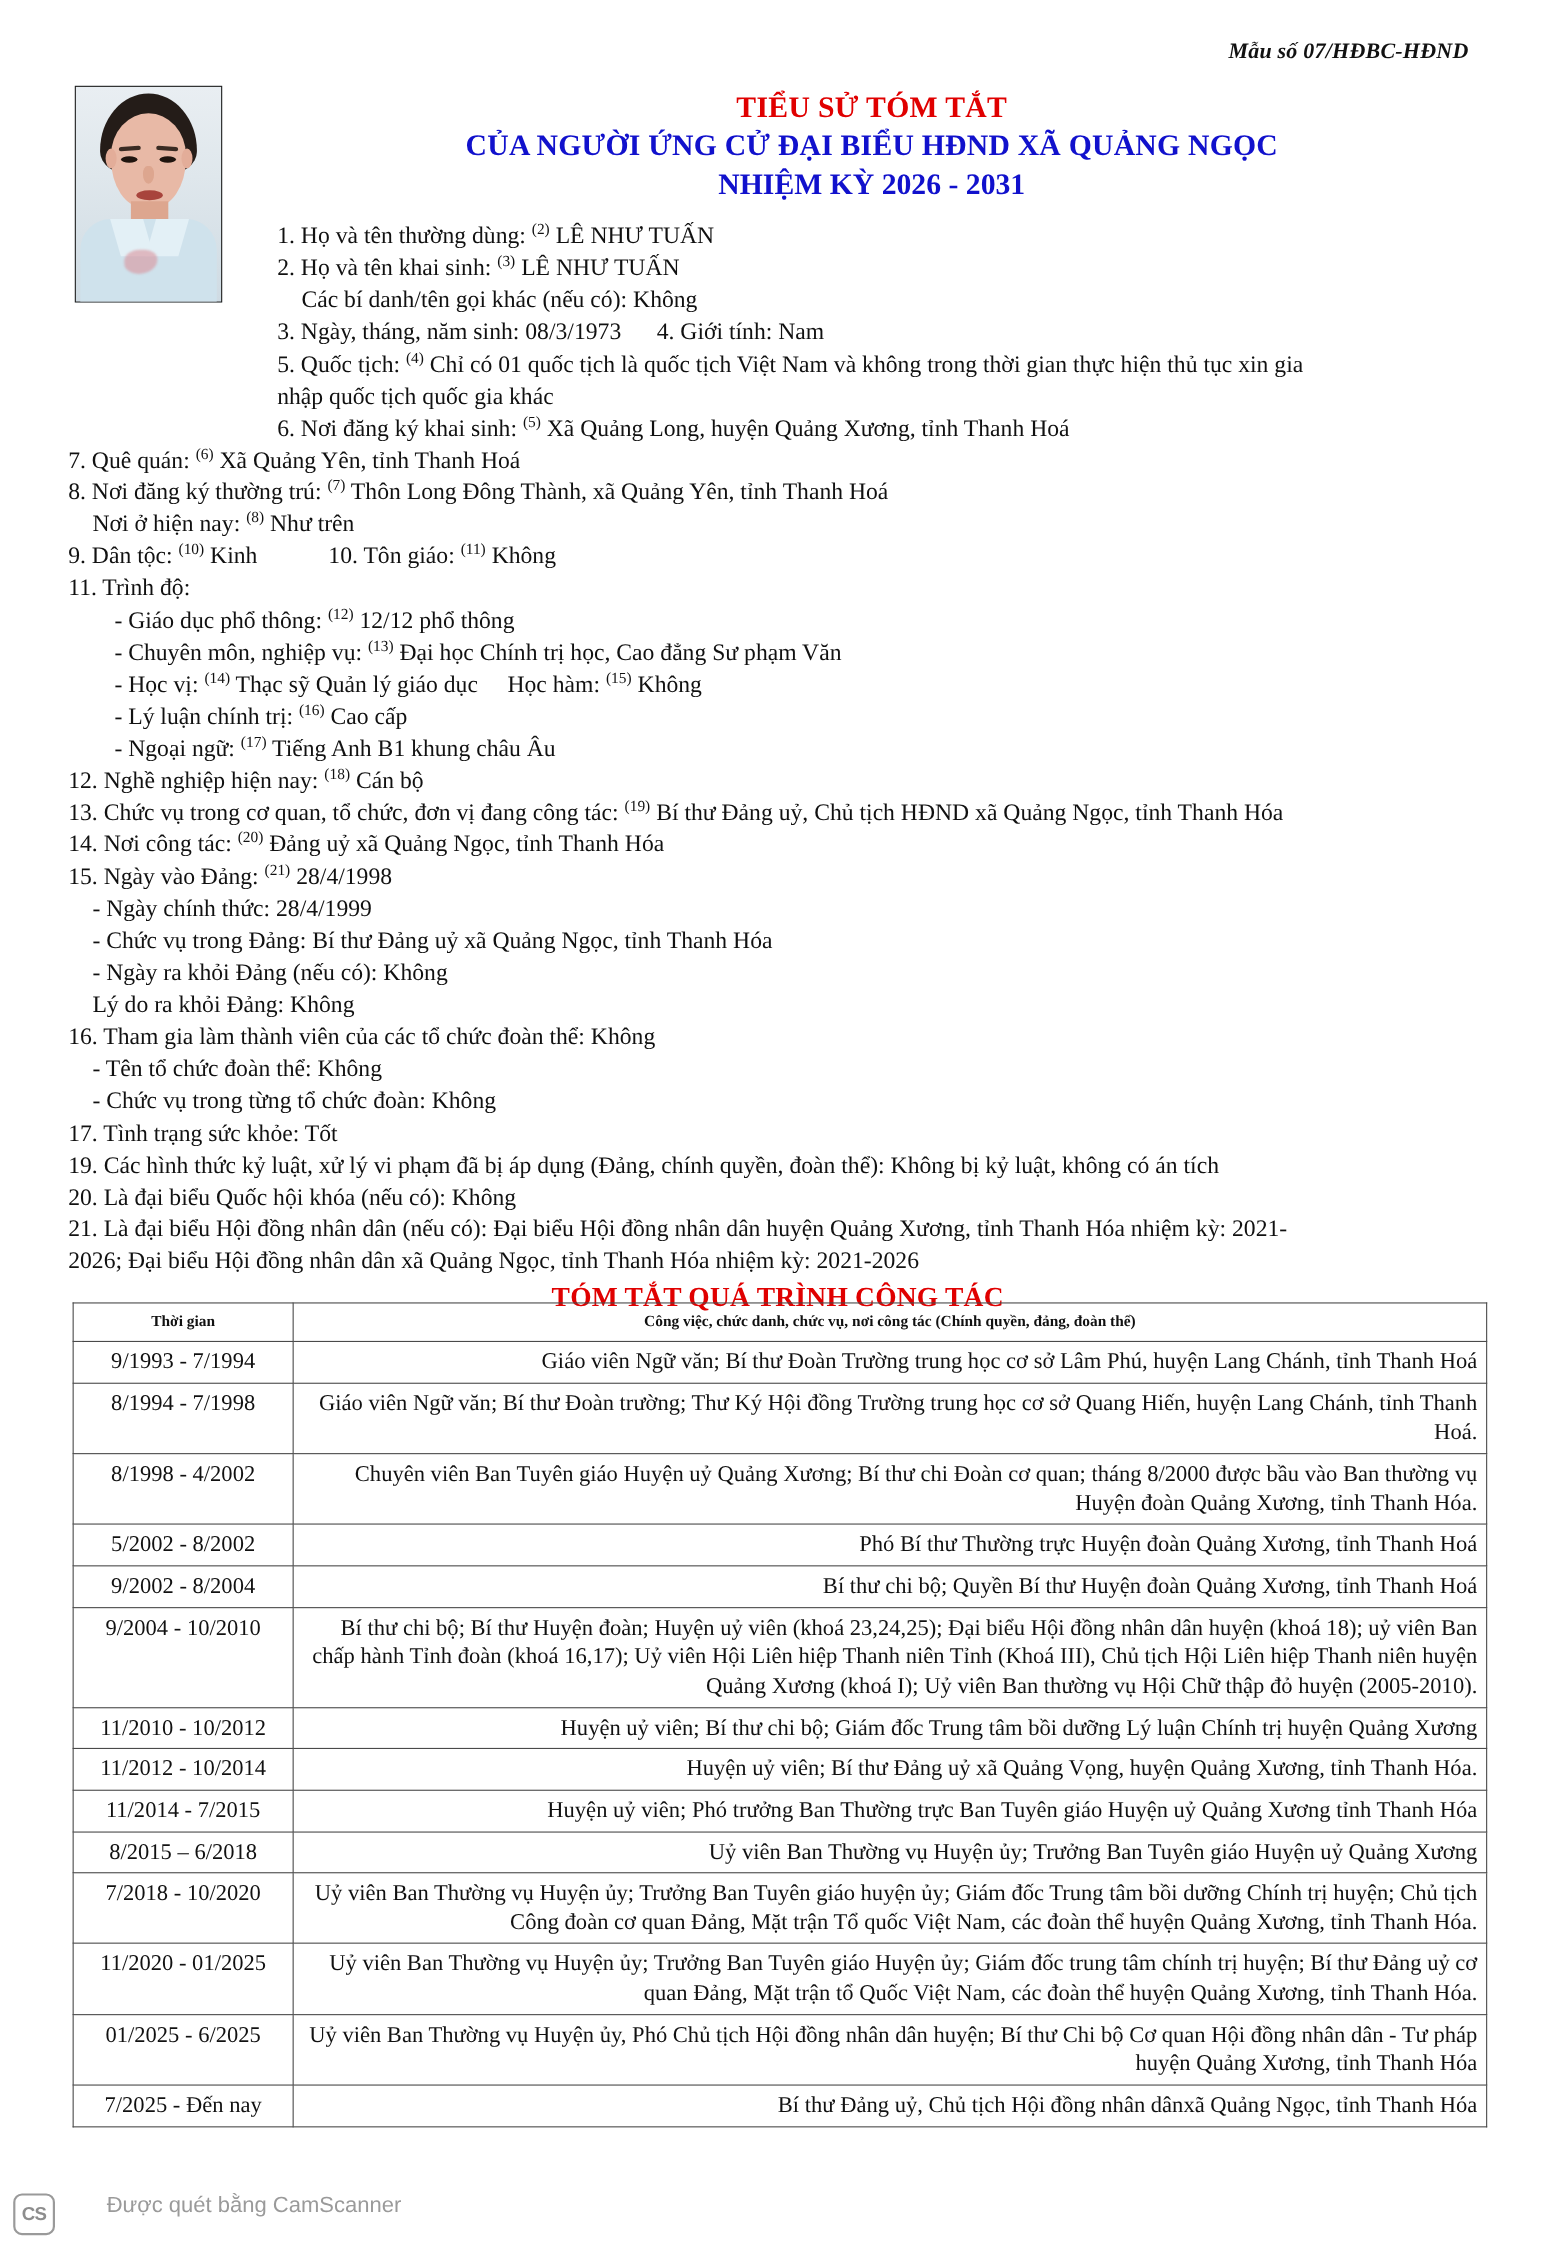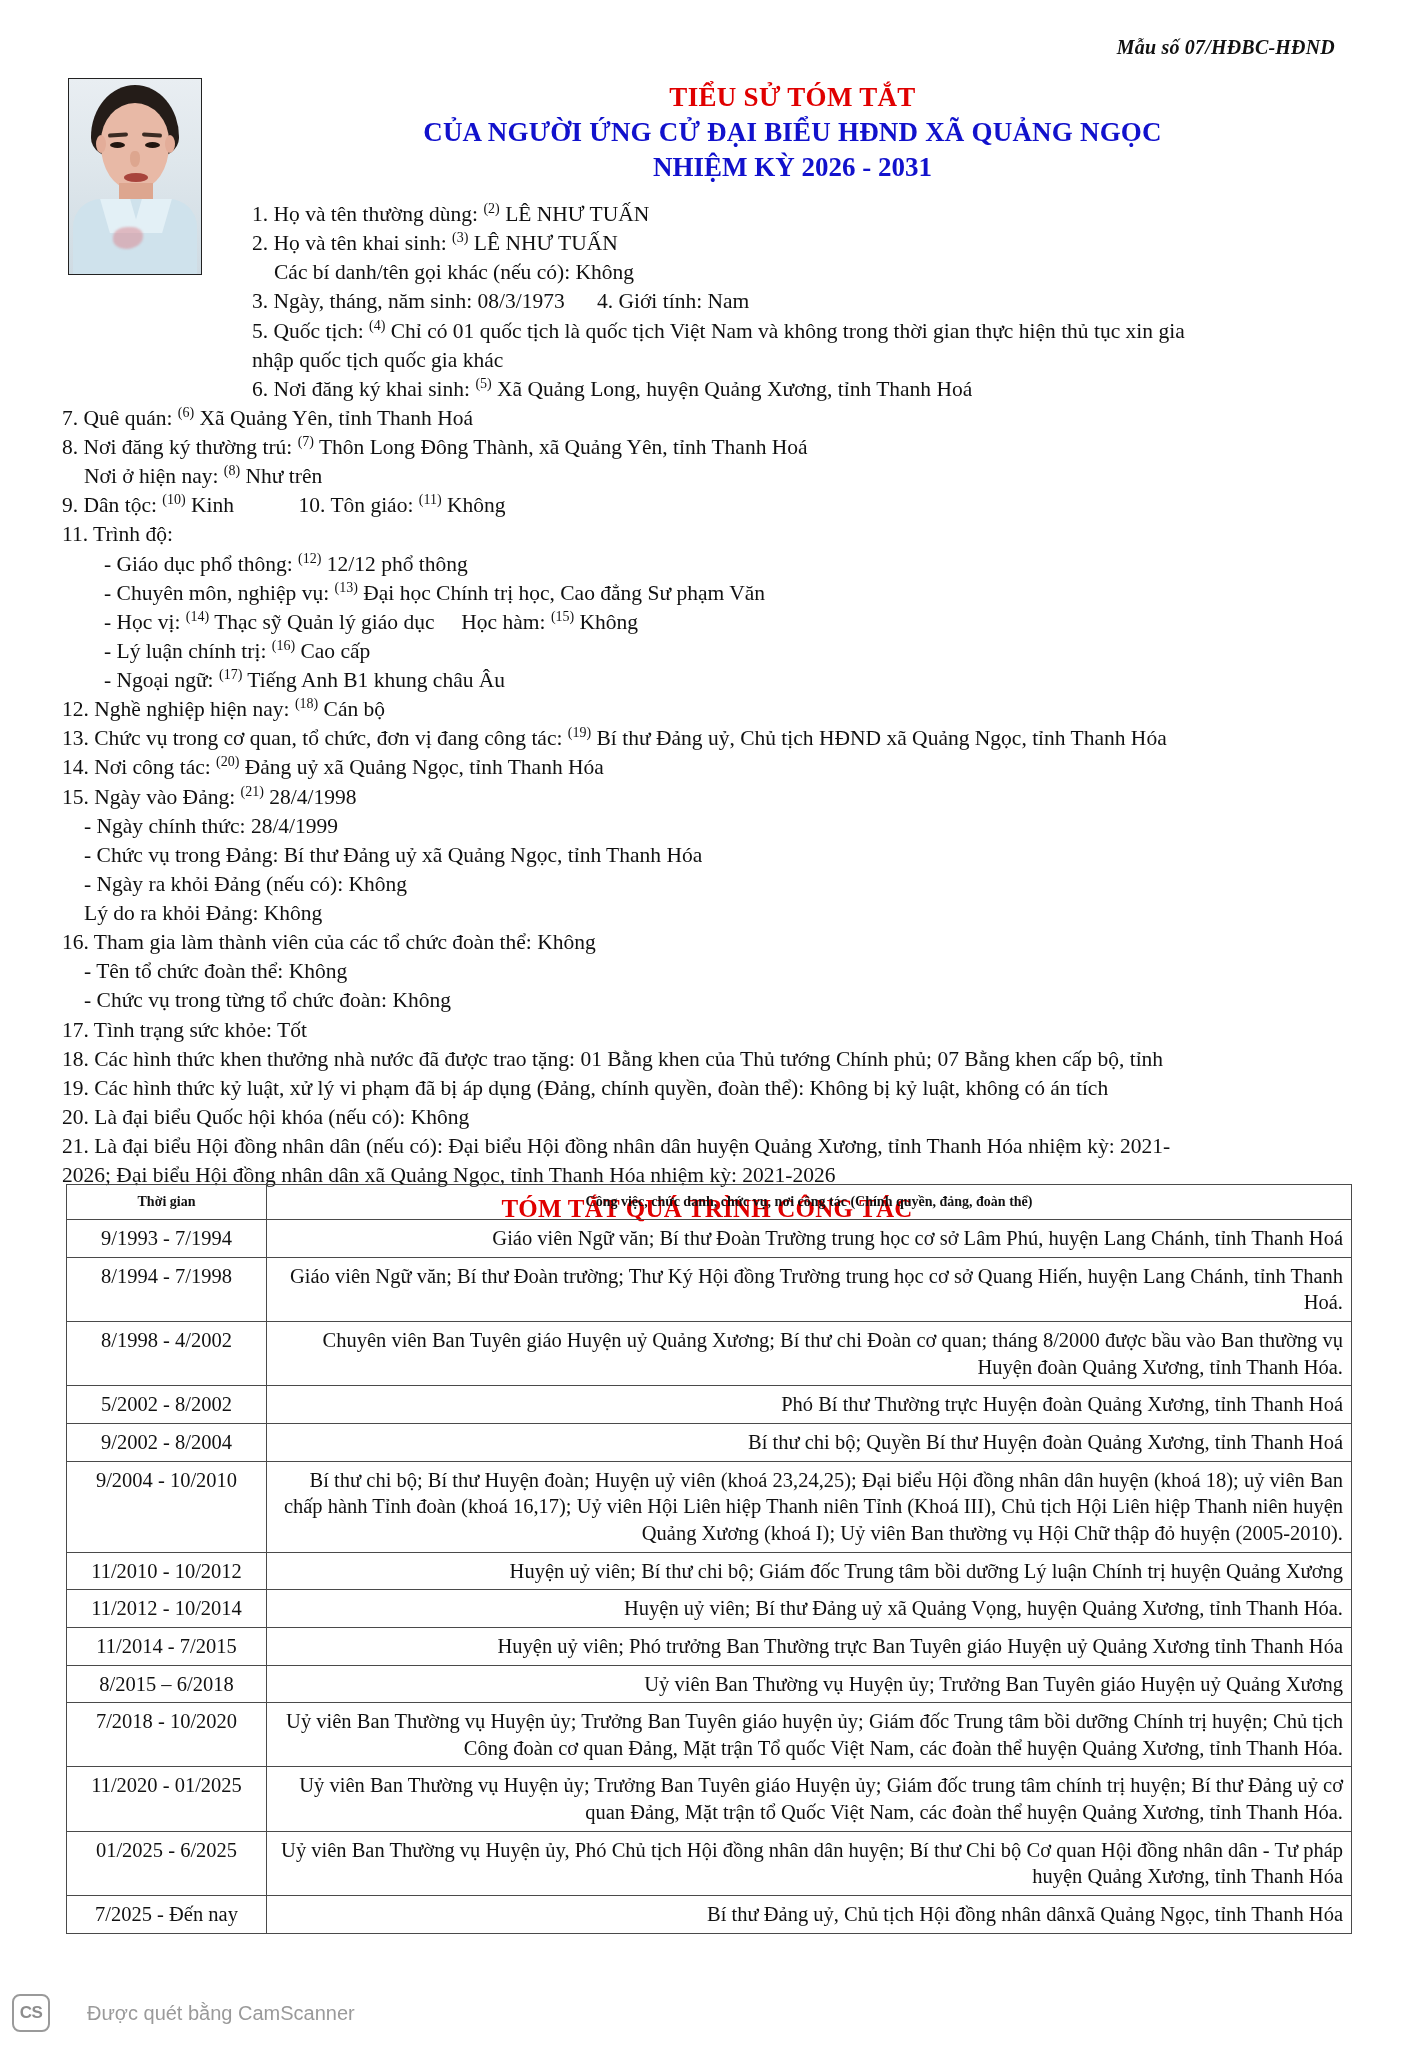--- a/index.html
+++ b/index.html
@@ -215,22 +215,22 @@
     text-align: center;
     white-space: nowrap;
   }
 
   
   .cs-footer {
     position: absolute;
     left: 12px;
     bottom: 16px;
     display: flex;
-    align-items: center;
-    gap: 10px;
+    align-items: flex-start;
+    gap: 20px;
   }
   .cs-badge {
     width: 34px; height: 34px;
     border: 2px solid #9a9a9a;
     border-radius: 8px;
     color: #8d8d8d;
     font-family: "Liberation Sans", sans-serif;
     font-weight: bold;
     font-size: 17px;
     display: flex;
@@ -440,24 +440,20 @@
     <p class="ln ind-1">
       <span>- Chức vụ trong từng tổ chức đoàn:</span>
       <span>Không</span>
     </p>
 
     <p class="ln">
       <span>17. Tình trạng sức khỏe:</span>
       <span>Tốt</span>
     </p>
 
-    <p class="ln">
-      <span>18. Các hình thức khen thưởng nhà nước đã được trao tặng:</span>
-      <span>01 Bằng khen của Thủ tướng Chính phủ; 07 Bằng khen cấp bộ, tỉnh</span>
-    </p>
 
     <p class="ln">
       <span>19. Các hình thức kỷ luật, xử lý vi phạm đã bị áp dụng (Đảng, chính quyền, đoàn thể):</span>
       <span>Không bị kỷ luật, không có án tích</span>
     </p>
 
     <p class="ln">
       <span>20. Là đại biểu Quốc hội khóa (nếu có):</span>
       <span>Không</span>
     </p>

